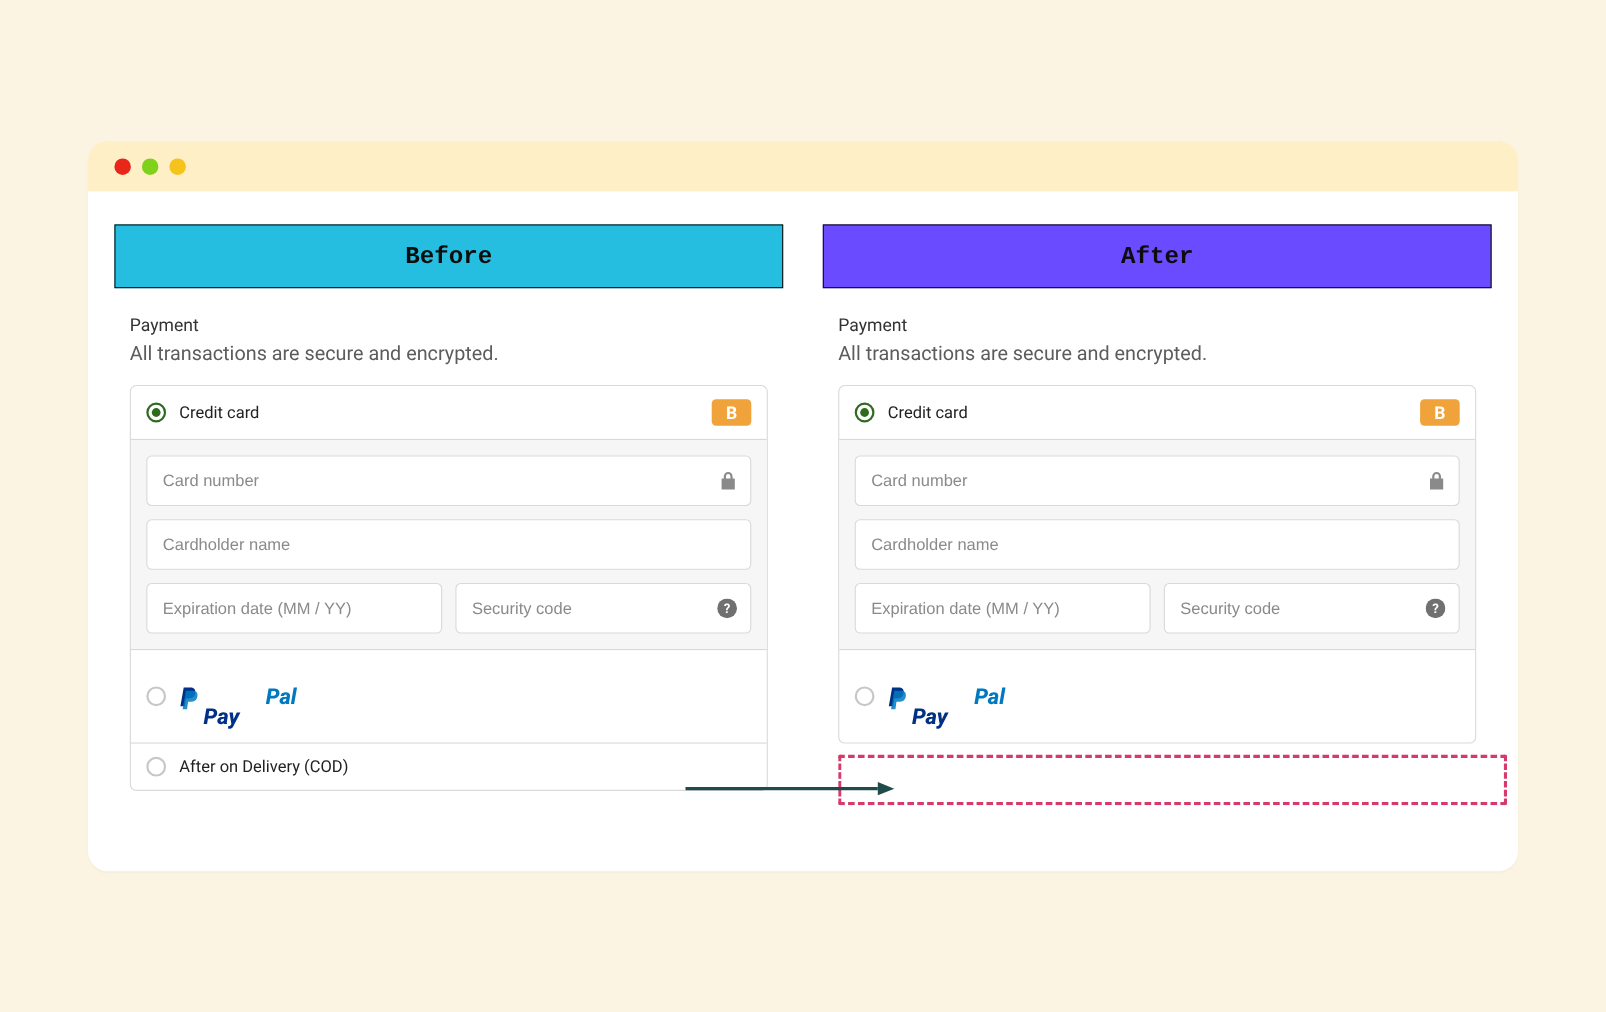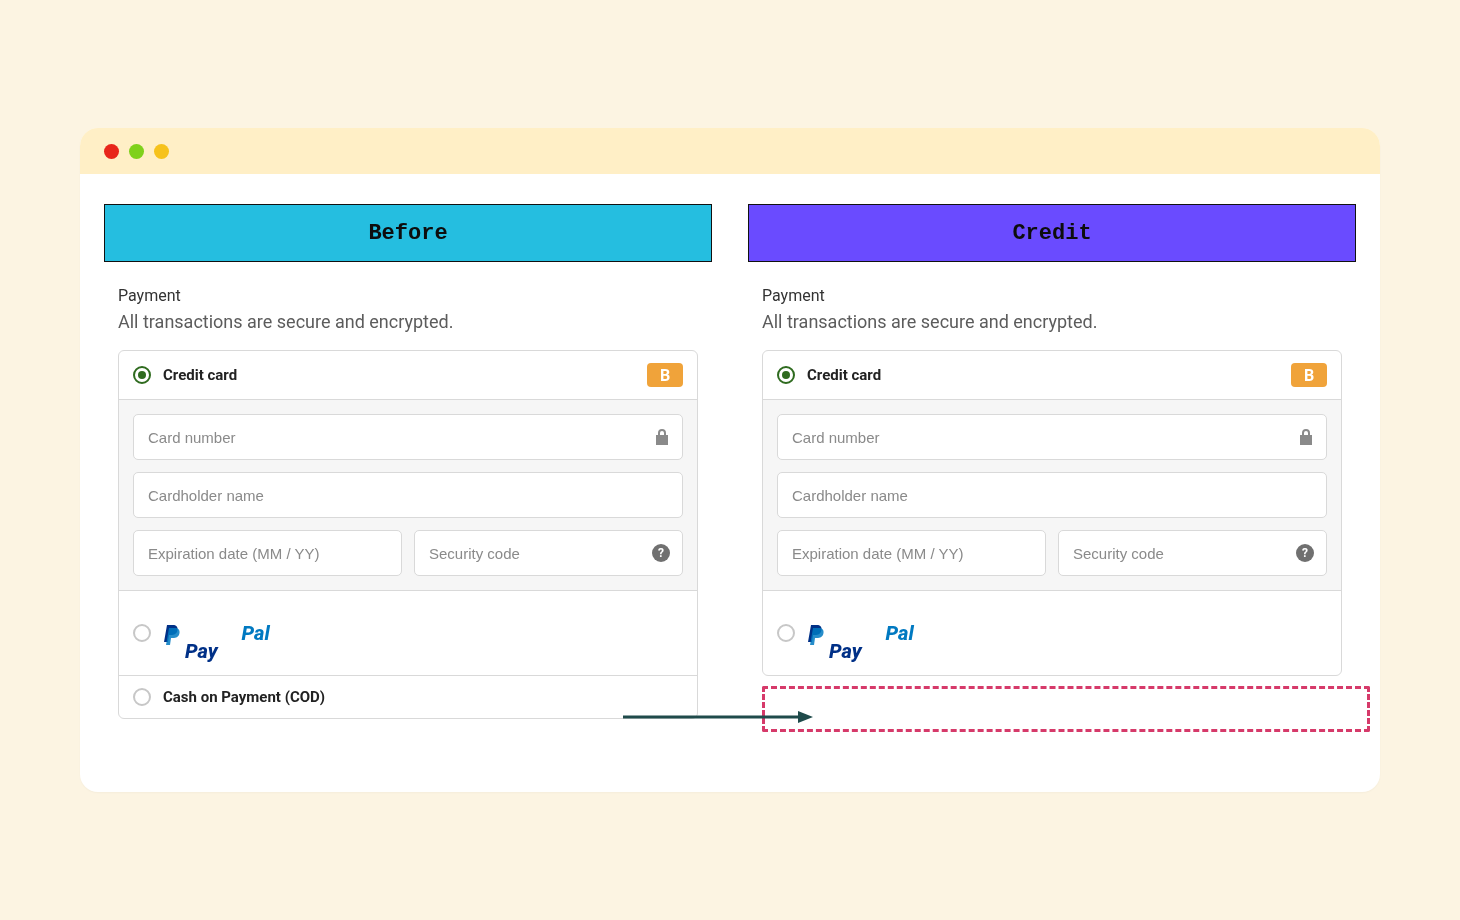--- a/index.html
+++ b/index.html
@@ -68,21 +68,21 @@
   .option:first-child { border-top: none; }
   .radio {
     width: 18px; height: 18px; border-radius: 50%;
     border: 2px solid #c7c7c7;
     margin-right: 12px;
     flex-shrink: 0;
     display: inline-flex; align-items: center; justify-content: center;
   }
   .radio.selected { border-color: #2F6B1F; }
   .radio.selected::after { content:""; width: 8px; height: 8px; border-radius: 50%; background:#2F6B1F; }
-  .opt-label { font-weight: 700; font-size: 15px; color:#222; }
+  .opt-label { font-weight: 400; font-size: 15px; color:#222; }
   .badge {
     margin-left: auto;
     width: 36px; height: 24px;
     background:#F0A33A;
     border-radius: 4px;
     color:#fff; font-weight:700;
     display:flex; align-items:center; justify-content:center;
     font-size: 16px;
   }
   .form-area {
@@ -193,28 +193,28 @@
                   <path fill="#0079C1" d="M6 5h6c3 0 5 1.5 4.5 5C16 14 13 15 10 15H8l-1 7H3L6 5z" opacity="0.85"></path>
                 </svg>
             </span>
             <span class="pay">Pay</span>
               <span class="pal">Pal</span>
           </span>
         </div>
 
         <div class="option">
           <span class="radio"></span>
-          <span class="opt-label">Cash on Payment (COD)</span>
+          <span class="opt-label">After on Delivery (COD)</span>
         </div>
 
       </div>
     </div>
 
     <div class="col">
-      <div class="banner after">Credit</div>
+      <div class="banner after">After</div>
 
       <div class="section-title">Payment</div>
       <div class="section-sub">All transactions are secure and encrypted.</div>
 
       <div class="card">
 
         <div class="option">
           <span class="radio selected"></span>
           <span class="opt-label">Credit card</span>
           <span class="badge">B</span>

